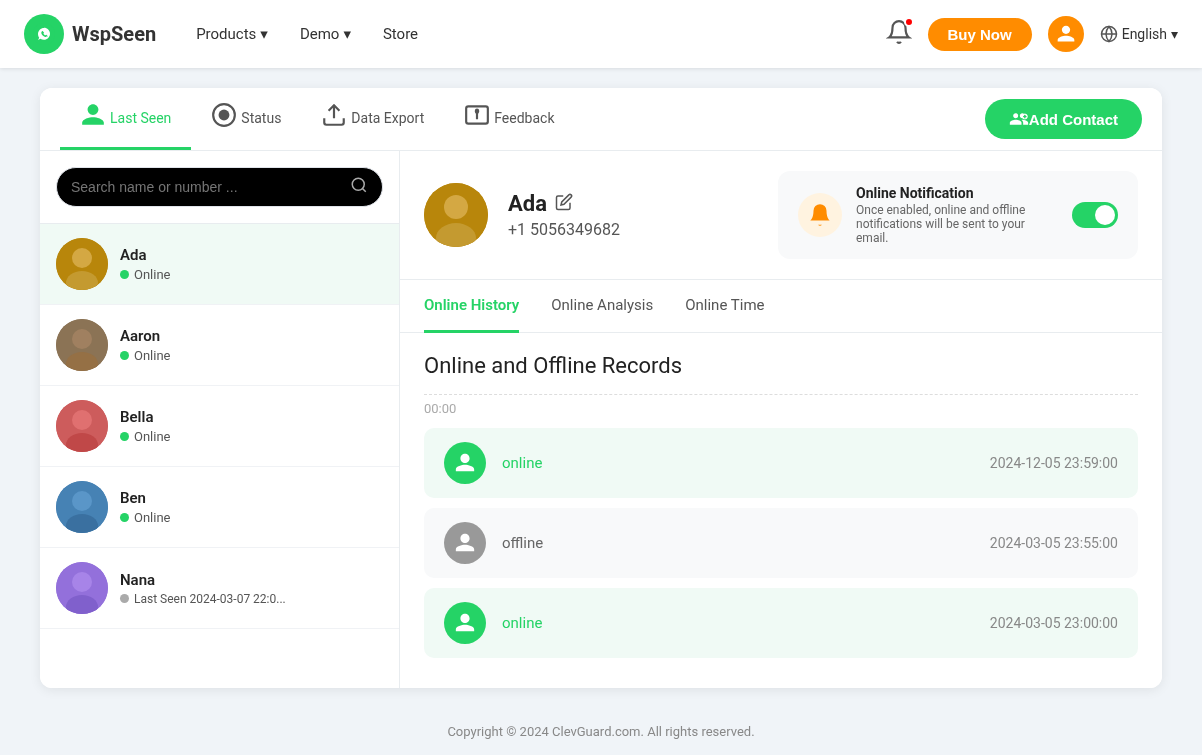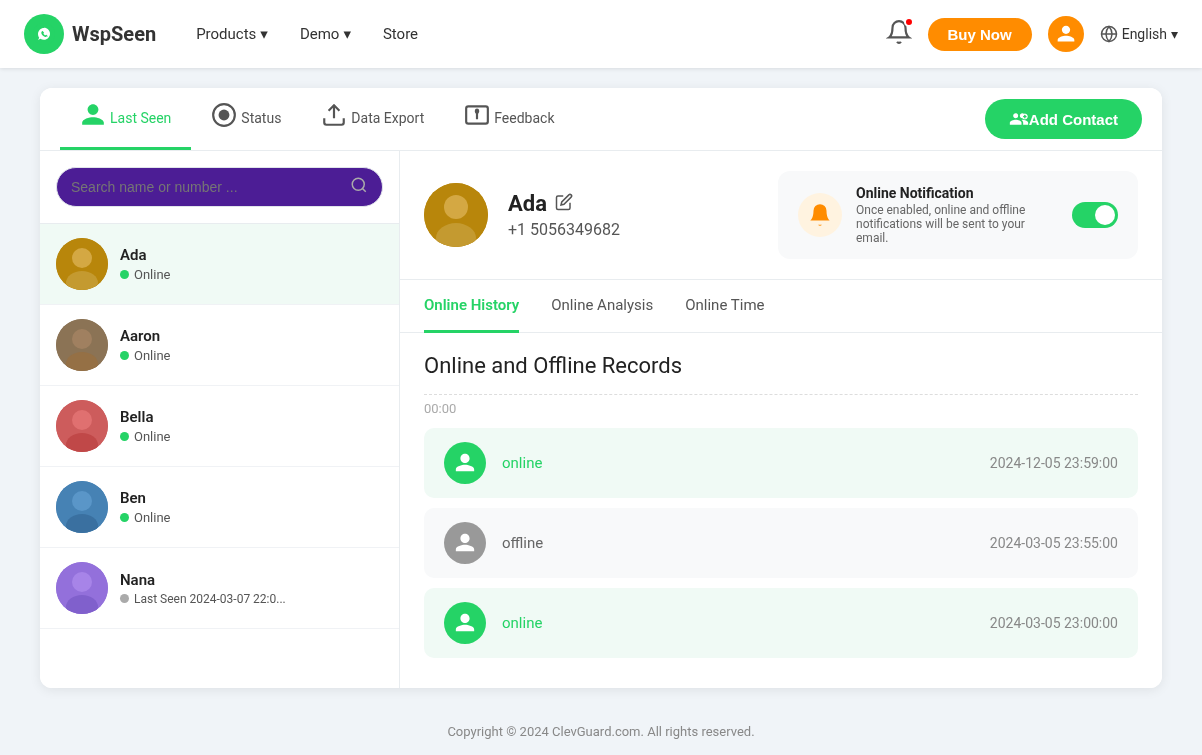--- a/index.html
+++ b/index.html
@@ -158,21 +158,21 @@
       display: flex;
       flex-direction: column;
     }
     .search-bar {
       padding: 16px;
       border-bottom: 1px solid #e8ecef;
     }
     .search-input-wrap {
       display: flex;
       align-items: center;
-      background: #4c1d95;
+      background: #000000;
       border: 1px solid #e0e4ea;
       border-radius: 24px;
       padding: 8px 14px;
       gap: 8px;
     }
     .search-input {
       border: none;
       background: transparent;
       outline: none;
       flex: 1;

